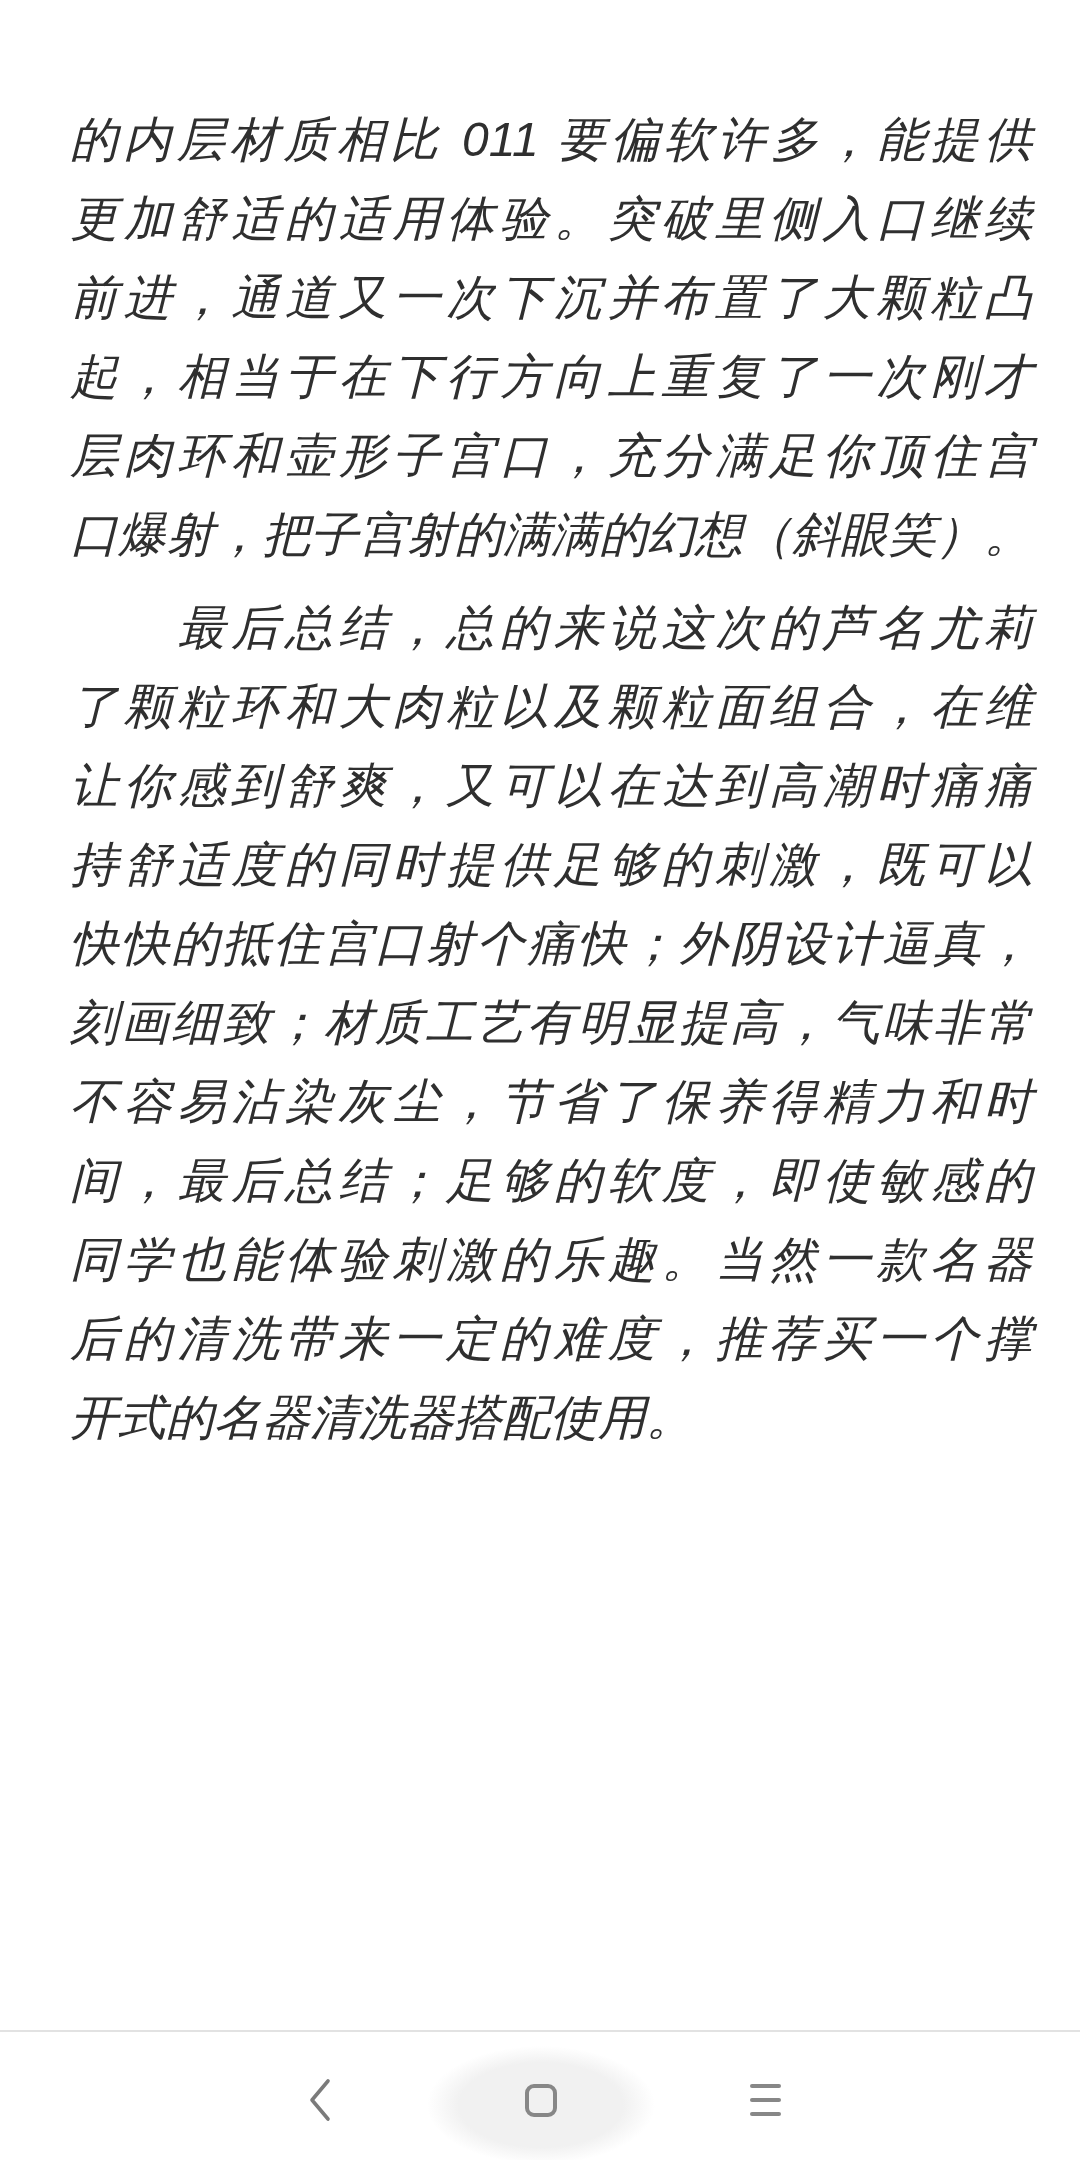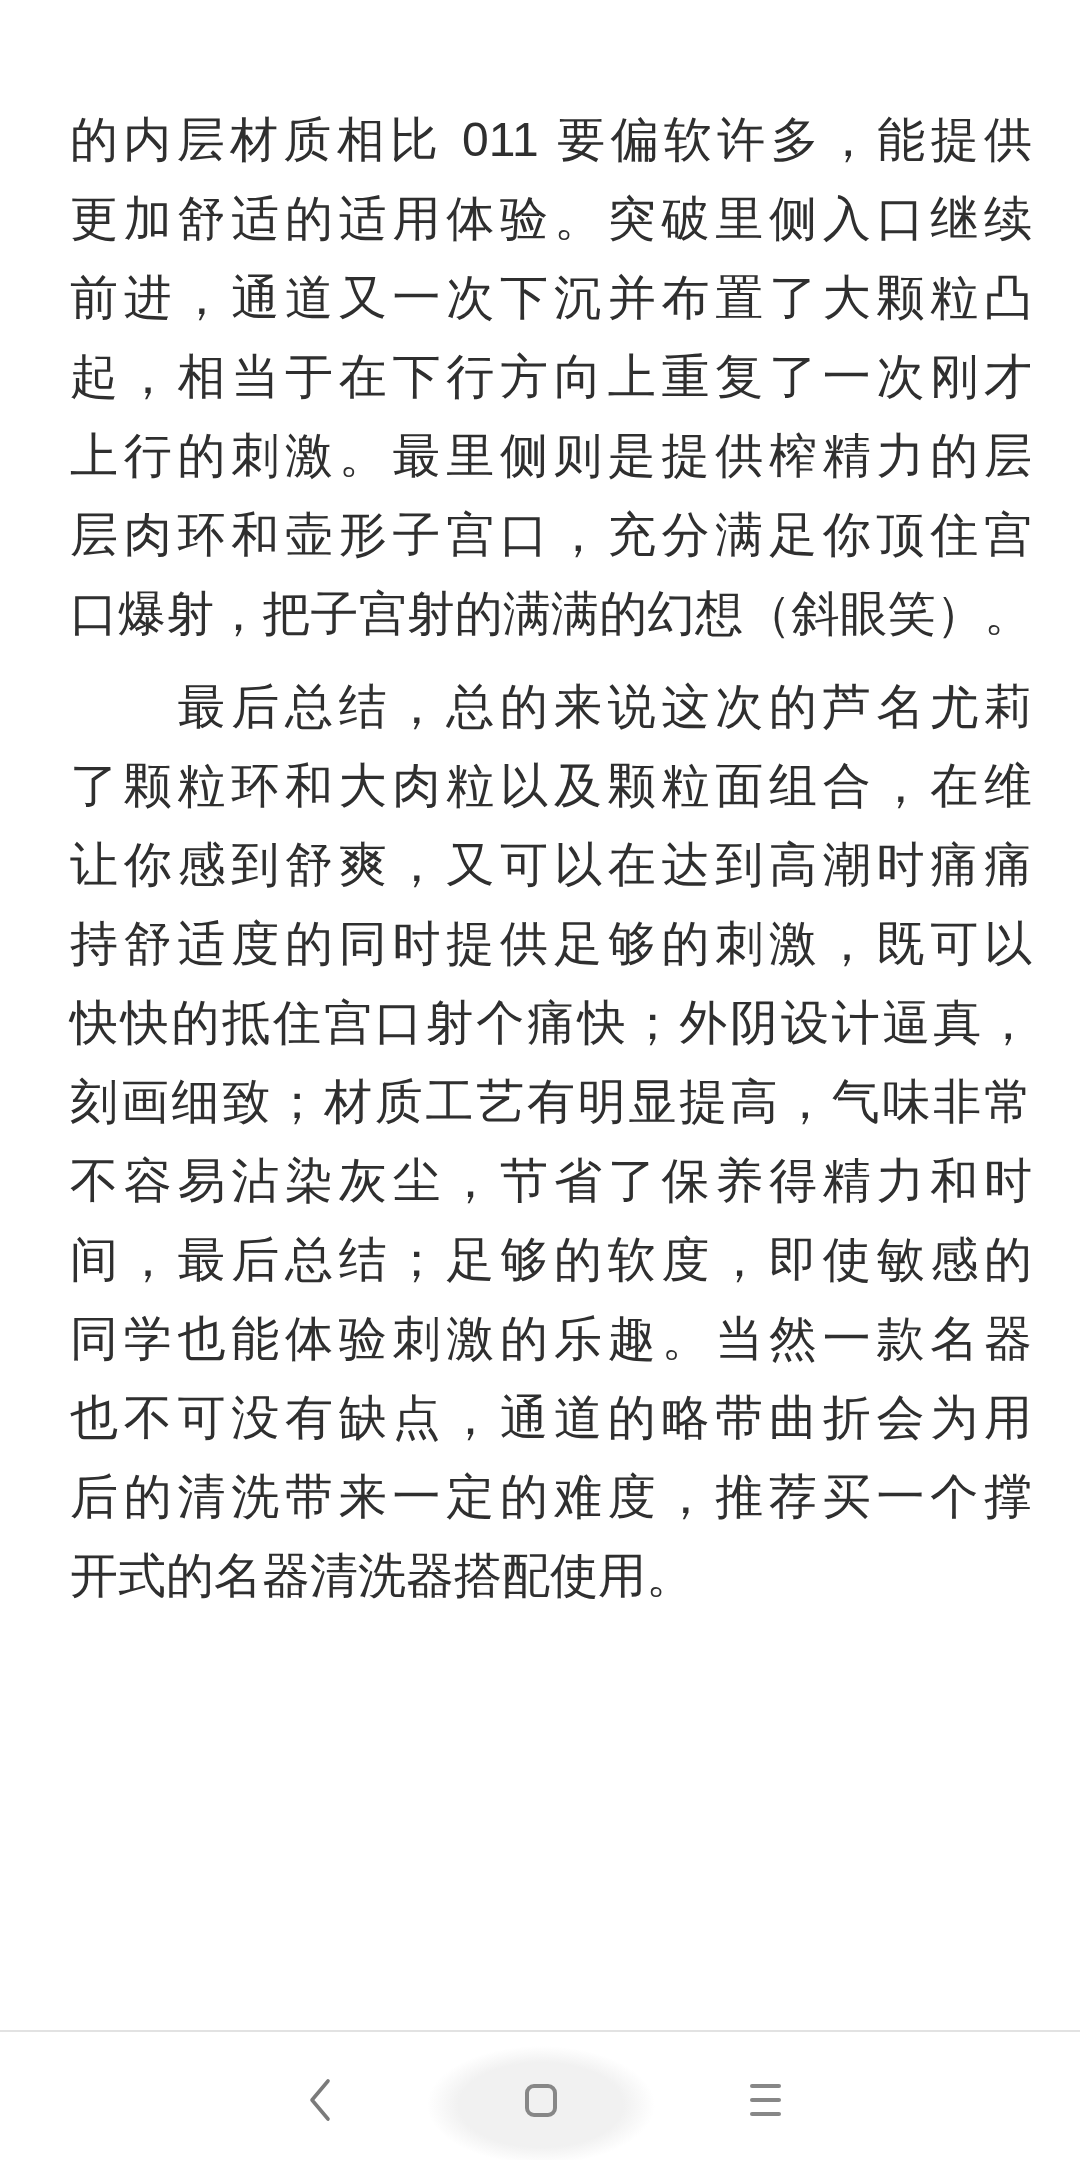--- a/index.html
+++ b/index.html
@@ -12,21 +12,21 @@
   }
   .screen { position: absolute; inset: 0; }
 
   
   .article {
     position: absolute;
     left: 70px; top: 100px;
     width: 962px;
     color: #2f2f2f;
   }
-  .paragraph { margin: 0 0 14px 0; }
+  .paragraph { margin: 0 0 14px 0; font-style: italic; }
   .text-line {
     font-size: 48px;
     line-height: 79px;
     letter-spacing: 0;
     text-align: justify;
     text-align-last: justify;
     white-space: nowrap;
     overflow: visible;
   }
   .text-line.last {
@@ -78,35 +78,33 @@
 <body>
 
 <div class="screen">
 
   <main class="article" id="article">
       <div class="paragraph">
         <div class="text-line">的内层材质相比 011 要偏软许多，能提供</div>
         <div class="text-line">更加舒适的适用体验。突破里侧入口继续</div>
         <div class="text-line">前进，通道又一次下沉并布置了大颗粒凸</div>
         <div class="text-line">起，相当于在下行方向上重复了一次刚才</div>
-        <div class="text-line">上行的刺激。最里侧则是提供榨精力的层</div>
         <div class="text-line">层肉环和壶形子宫口，充分满足你顶住宫</div>
         <div class="text-line">口爆射，把子宫射的满满的幻想（斜眼笑）。</div>
       </div>
       <div class="paragraph">
         <div class="text-line">　　最后总结，总的来说这次的芦名尤莉</div>
         <div class="text-line">了颗粒环和大肉粒以及颗粒面组合，在维</div>
         <div class="text-line">让你感到舒爽，又可以在达到高潮时痛痛</div>
         <div class="text-line">持舒适度的同时提供足够的刺激，既可以</div>
         <div class="text-line">快快的抵住宫口射个痛快；外阴设计逼真，</div>
         <div class="text-line">刻画细致；材质工艺有明显提高，气味非常</div>
         <div class="text-line">不容易沾染灰尘，节省了保养得精力和时</div>
         <div class="text-line">间，最后总结；足够的软度，即使敏感的</div>
         <div class="text-line">同学也能体验刺激的乐趣。当然一款名器</div>
-        <div class="text-line">也不可没有缺点，通道的略带曲折会为用</div>
         <div class="text-line">后的清洗带来一定的难度，推荐买一个撑</div>
         <div class="text-line last">开式的名器清洗器搭配使用。</div>
       </div>
     </main>
 
   <div class="nav-divider"></div>
 
   <nav class="navbar">
     <div class="home-glow"></div>
 

